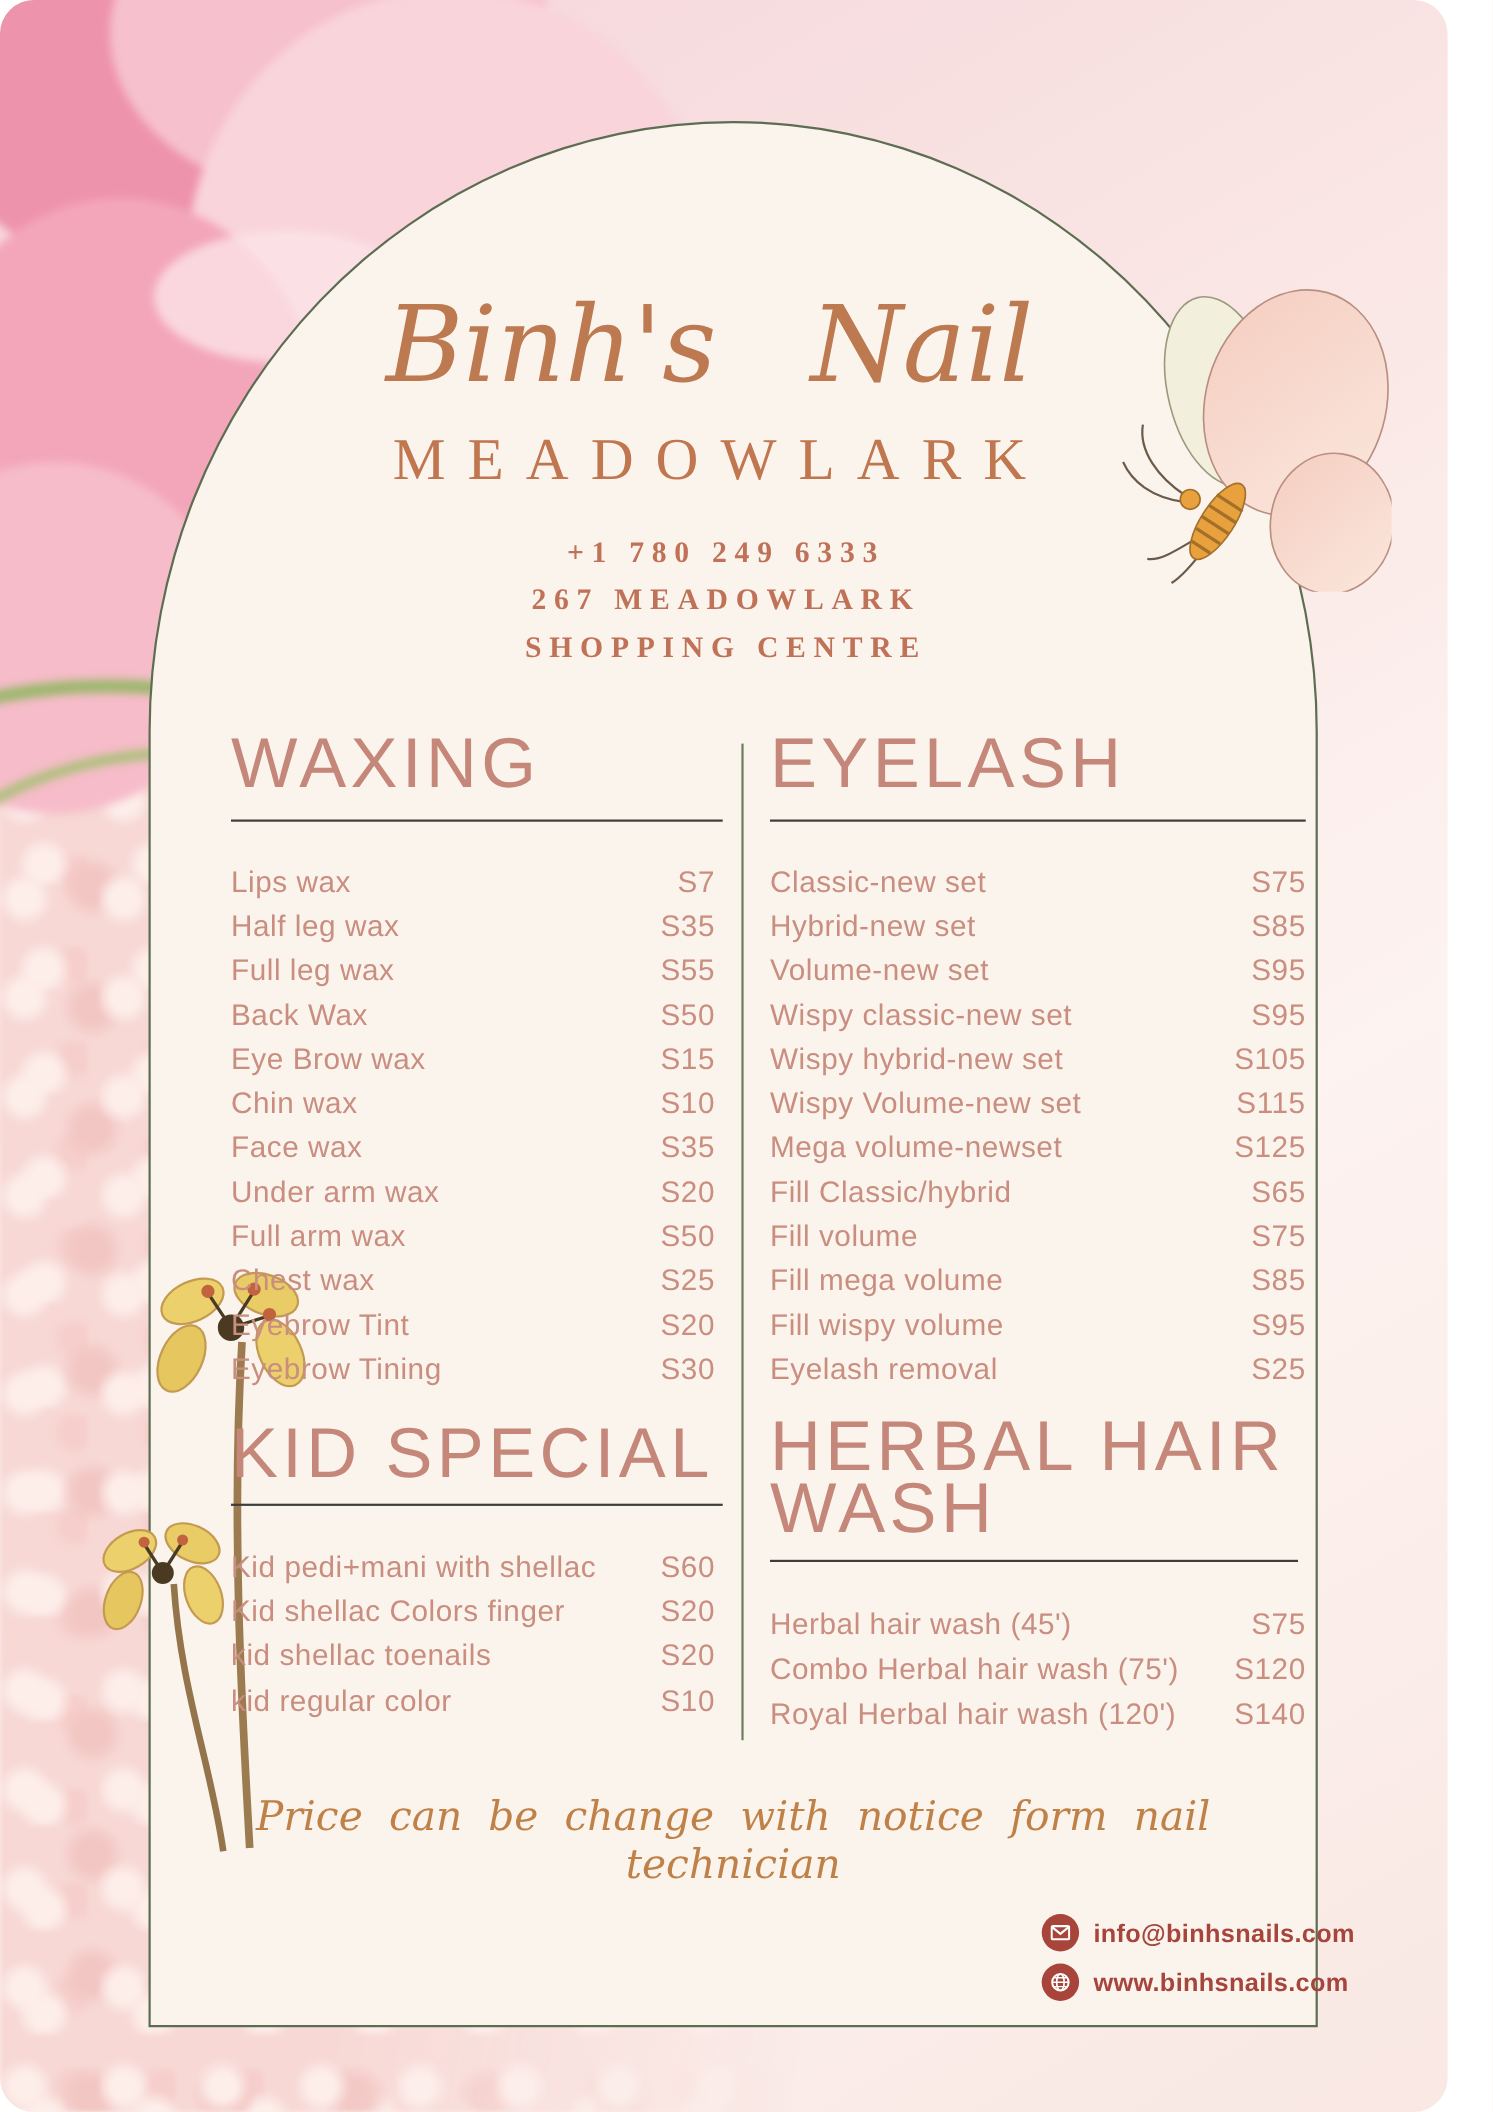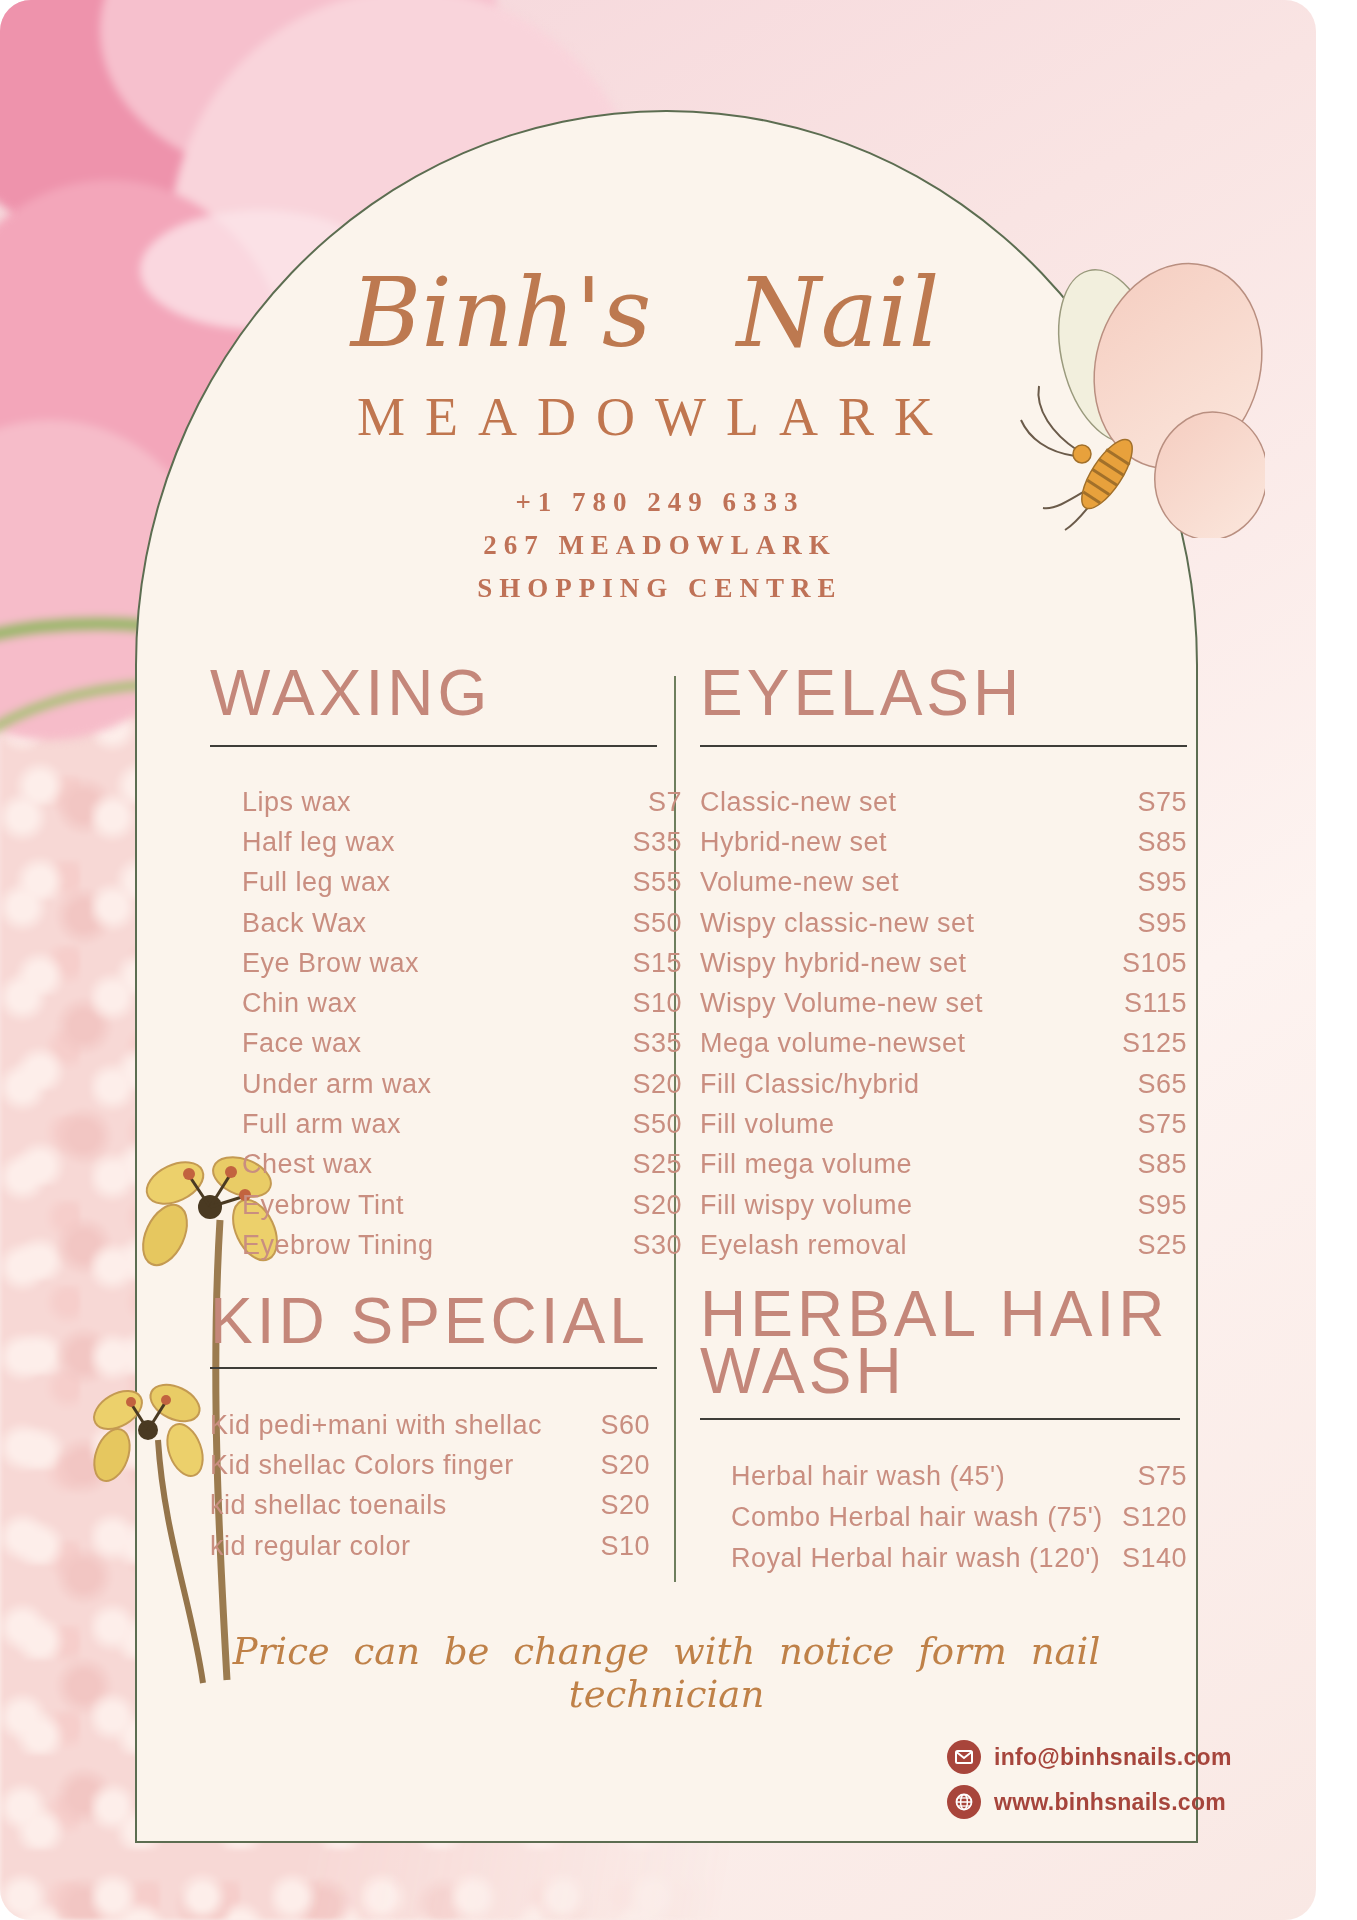--- a/index.html
+++ b/index.html
@@ -52,21 +52,21 @@
     color:#c4877a;line-height:57px;white-space:nowrap;
   }
   .rule{position:absolute;height:2px;background:#3e3d39;}
   .divider{position:absolute;left:674px;top:676px;width:2px;height:906px;background:#6e7e5d;}
   .menu-list{position:absolute;display:block;}
   .menu-list .row{
     display:flex;justify-content:space-between;align-items:center;
     font-size:27px;letter-spacing:.5px;color:#c98e80;
   }
   .h40 .row{height:40.3px;}
-  .h41 .row{height:41px;margin-left:31px;}
+  .h41 .row{height:41px;}
   
   .note{
     position:absolute;left:135px;top:1630px;width:1063px;text-align:center;
     font-size:37px;color:#bf8148;word-spacing:12px;
   }
   .contact-rows{position:absolute;left:947px;top:1740px;display:flex;flex-direction:column;gap:11px;}
   .c-row{display:flex;align-items:center;gap:13px;cursor:pointer;}
   .c-icon{width:34px;height:34px;border-radius:50%;background:#a8453b;
     display:flex;align-items:center;justify-content:center;flex:0 0 34px;}
   .c-text{font-size:23px;font-weight:600;color:#a6453c;letter-spacing:.3px;}
@@ -159,21 +159,21 @@
   <div class="contact-header">
     <div>+1 780 249 6333</div>
     <div>267 MEADOWLARK</div>
     <div>SHOPPING CENTRE</div>
   </div>
 
   <div class="divider"></div>
 
   <div class="sec-title" style="left:210px;top:665px;">WAXING</div>
   <div class="rule" style="left:210px;top:745px;width:447px;"></div>
-  <div class="menu-list h40" style="left:210px;top:782px;width:440px;margin-left:32px;">
+  <div class="menu-list h40" style="left:210px;top:782px;width:440px;">
       <div class="row">
       <span>Lips wax</span>
       <span>S7</span>
     </div>
       <div class="row">
       <span>Half leg wax</span>
       <span>S35</span>
     </div>
       <div class="row">
       <span>Full leg wax</span>

